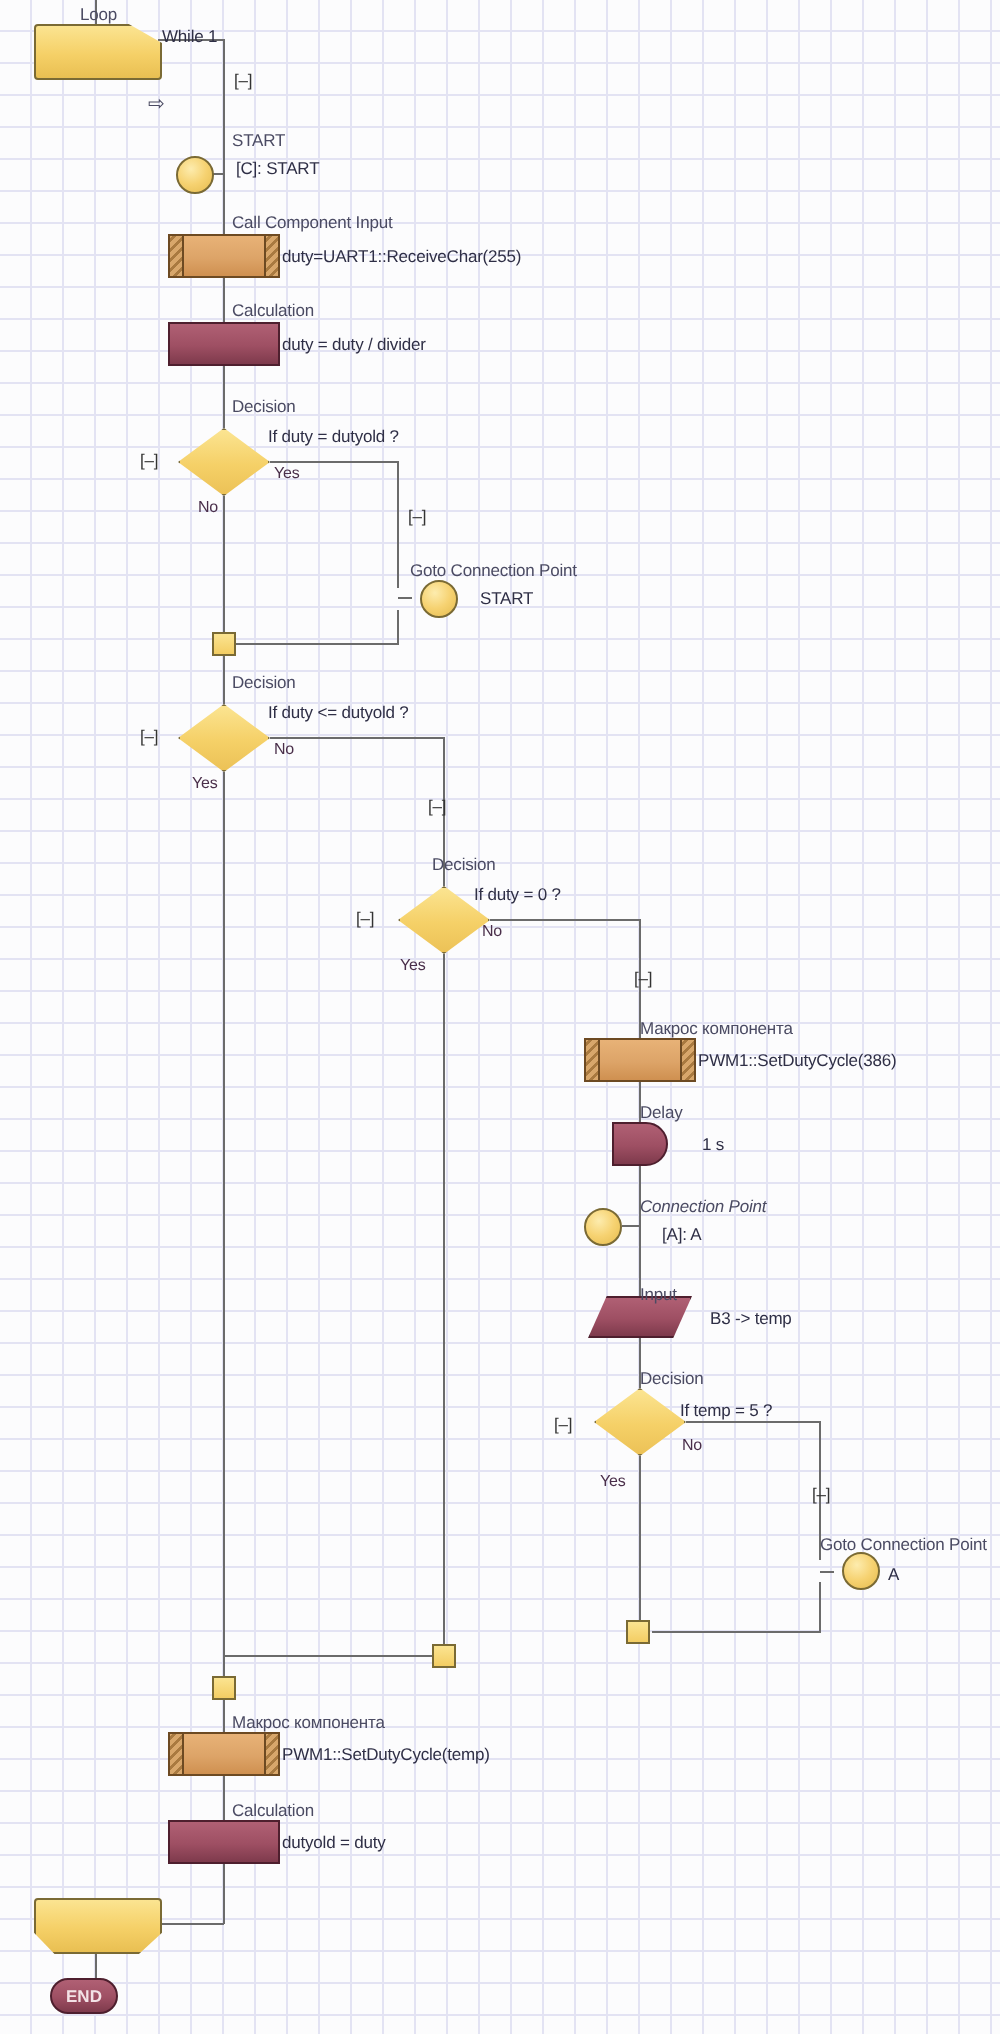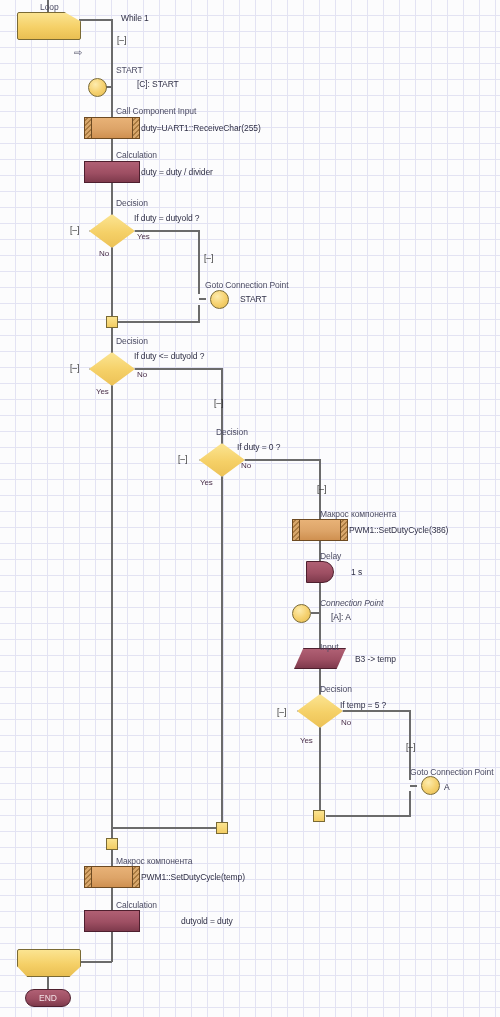--- a/index.html
+++ b/index.html
@@ -101,26 +101,27 @@
   
   .inputpar{
     width:52px;height:21px;
     border:1px solid #4e1f2e;
     background:linear-gradient(180deg,#b06074 0%,#9e4f63 55%,#7e3a4c 100%);
     clip-path:polygon(18% 0,100% 0,82% 100%,0 100%);
     box-sizing:border-box;
   }
   
   .endpill{
-    width:46px;height:18px;border-radius:9px;
+    width:34px;height:18px;border-radius:9px;
     border:1px solid #4e1f2e;
     background:linear-gradient(180deg,#b06074 0%,#9e4f63 55%,#7e3a4c 100%);
     color:#f3e2e6;font-size:8.5px;
     display:flex;align-items:center;justify-content:center;
     box-sizing:border-box;
+    font-weight:bold;
   }
   .arrowglyph{
     position:absolute;font-size:10px;color:#4a4a62;line-height:10px;
   }
 </style>
 </head>
 <body>
 
 <div id="canvas">
 
@@ -177,27 +178,27 @@
       <path d="M112,888 L112,910"></path>
       <path d="M112,932 L112,962"></path>
       <path d="M112,962 L79,962"></path>
 
       <path d="M48,975 L48,989"></path>
     </g>
   </svg>
 
   <div class="shape loop-head" style="left:17px;top:12px;"></div>
   <div class="lbl kind" style="left:40px;top:2px;">Loop</div>
-  <div class="lbl expr" style="left:81px;top:13px;margin-left:40px;">While 1</div>
+  <div class="lbl expr" style="left:81px;top:13px;">While 1</div>
   <div class="lbl minus" style="left:117px;top:35px;">[–]</div>
   <div class="arrowglyph" style="left:74px;top:48px;">⇨</div>
 
   <div class="shape cpoint" style="left:88px;top:78px;"></div>
   <div class="lbl kind" style="left:116px;top:65px;">START</div>
-  <div class="lbl expr" style="left:137px;top:79px;">[C]: START</div>
+  <div class="lbl expr" style="left:118px;top:79px;">[C]: START</div>
 
   <div class="shape macro" style="left:84px;top:117px;">
     <div class="bar" style="left:0;"></div>
     <div class="bar r"></div>
   </div>
   <div class="lbl kind" style="left:116px;top:106px;">Call Component Input</div>
   <div class="lbl expr" style="left:141px;top:123px;">duty=UART1::ReceiveChar(255)</div>
 
   <div class="shape calc" style="left:84px;top:161px;"></div>
   <div class="lbl kind" style="left:116px;top:150px;">Calculation</div>
@@ -270,19 +271,19 @@
 
   <div class="shape macro" style="left:84px;top:866px;">
     <div class="bar" style="left:0;"></div>
     <div class="bar r"></div>
   </div>
   <div class="lbl kind" style="left:116px;top:856px;">Макрос компонента</div>
   <div class="lbl expr" style="left:141px;top:872px;">PWM1::SetDutyCycle(temp)</div>
 
   <div class="shape calc" style="left:84px;top:910px;"></div>
   <div class="lbl kind" style="left:116px;top:900px;">Calculation</div>
-  <div class="lbl expr" style="left:141px;top:916px;margin-left:40px;">dutyold = duty</div>
+  <div class="lbl expr" style="left:141px;top:916px;">dutyold = duty</div>
 
   <div class="shape loop-foot" style="left:17px;top:949px;"></div>
 
   <div class="shape endpill" style="left:25px;top:989px;">END</div>
 
 </div>
 
 </body></html>

